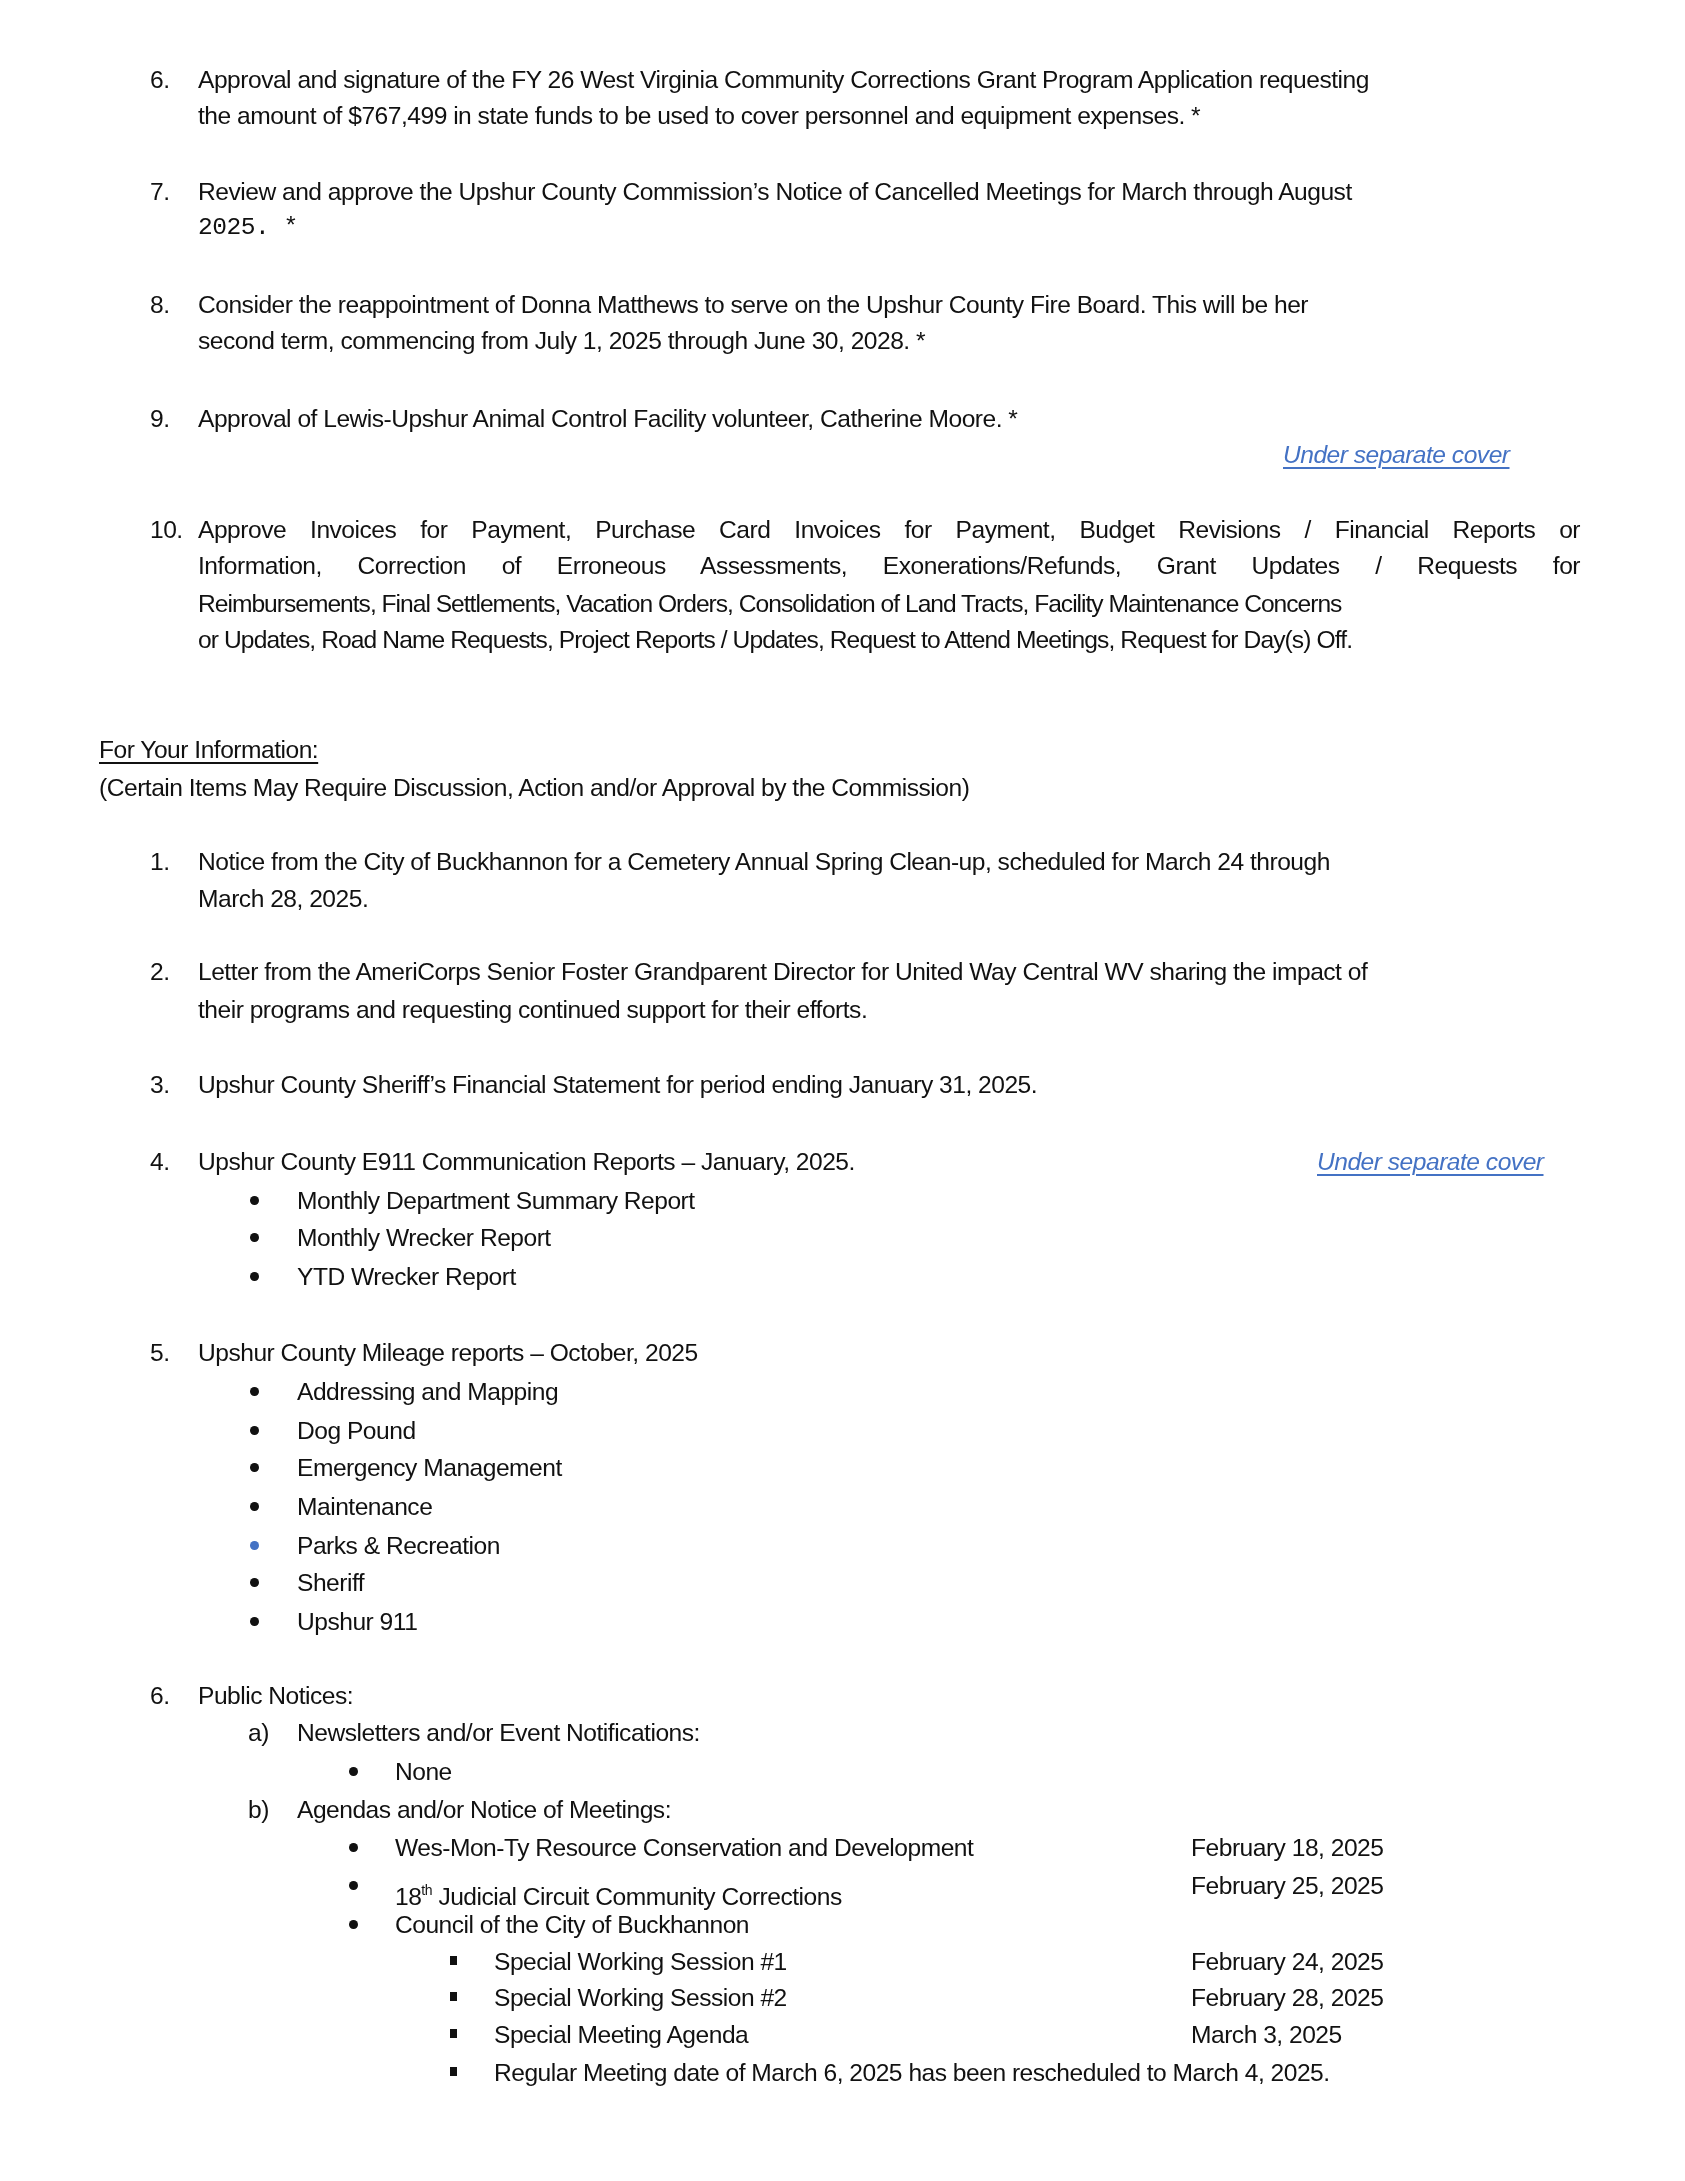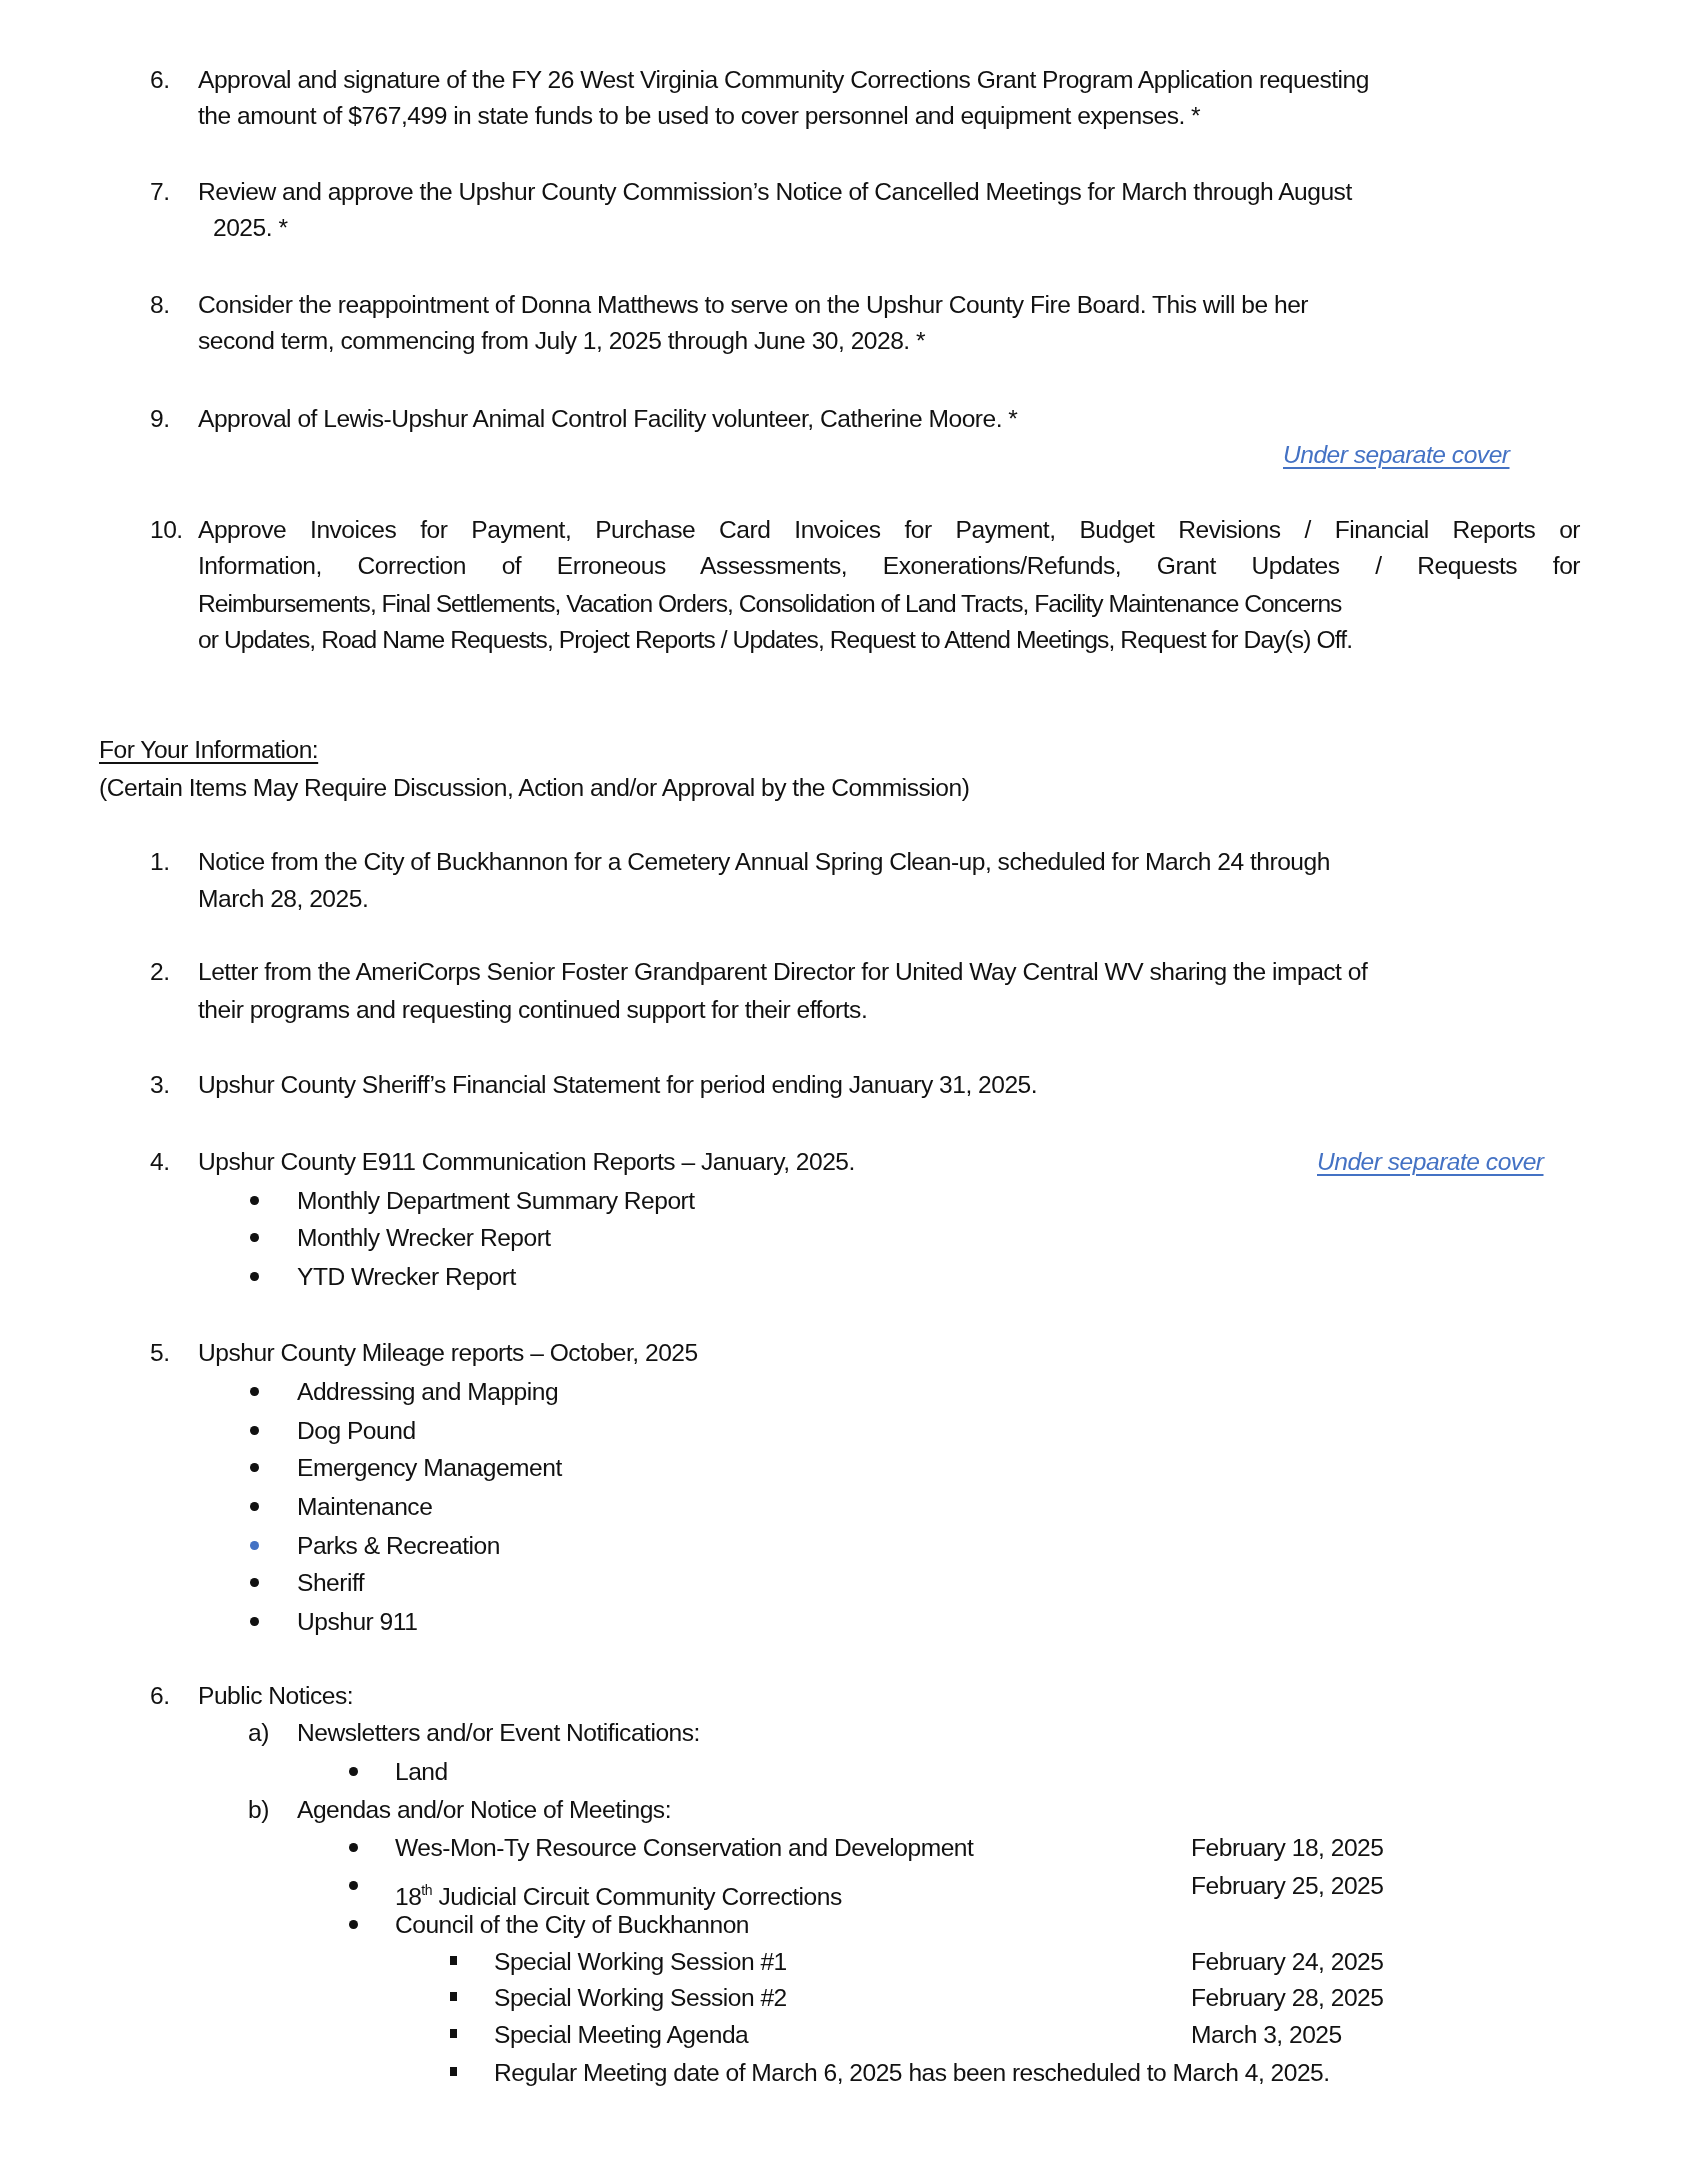--- a/index.html
+++ b/index.html
@@ -30,21 +30,21 @@
       <span class="txt" style="left:198px;">the amount of $767,499 in state funds to be used to cover personnel and equipment expenses. *</span>
     </div>
 </div>
 
 <div>
   <div class="ln" style="top:173px;">
       <span class="num" style="left:150px;">7.</span>
       <span class="txt" style="left:198px;">Review and approve the Upshur County Commission’s Notice of Cancelled Meetings for March through August</span>
     </div>
   <div class="ln" style="top:209px;">
-      <span class="txt" style="left:213px;">2025. *</span>
+      <span class="txt" style="left:198px;font-family:Liberation Mono, monospace;">2025. *</span>
     </div>
 </div>
 
 <div>
   <div class="ln" style="top:286px;">
       <span class="num" style="left:150px;">8.</span>
       <span class="txt" style="left:198px;">Consider the reappointment of Donna Matthews to serve on the Upshur County Fire Board. This will be her</span>
     </div>
   <div class="ln" style="top:322px;">
       <span class="txt" style="left:198px;">second term, commencing from July 1, 2025 through June 30, 2028. *</span>
@@ -172,21 +172,21 @@
         <span class="num" style="left:150px;">6.</span>
         <span class="txt" style="left:198px;">Public Notices:</span>
       </div>
 
     <div class="ln" style="top:1714px;">
         <span class="num" style="left:248px;">a)</span>
         <span class="txt" style="left:297px;">Newsletters and/or Event Notifications:</span>
       </div>
     <div class="ln" style="top:1753px;">
         <span class="dot" style="left:349px;"></span>
-        <span class="txt" style="left:395px;">Land</span>
+        <span class="txt" style="left:395px;">None</span>
       </div>
 
     <div class="ln" style="top:1791px;">
         <span class="num" style="left:248px;">b)</span>
         <span class="txt" style="left:297px;">Agendas and/or Notice of Meetings:</span>
       </div>
 
     <div class="ln" style="top:1829px;">
         <span class="dot" style="left:349px;"></span>
         <span class="txt" style="left:395px;">Wes-Mon-Ty Resource Conservation and Development</span>

